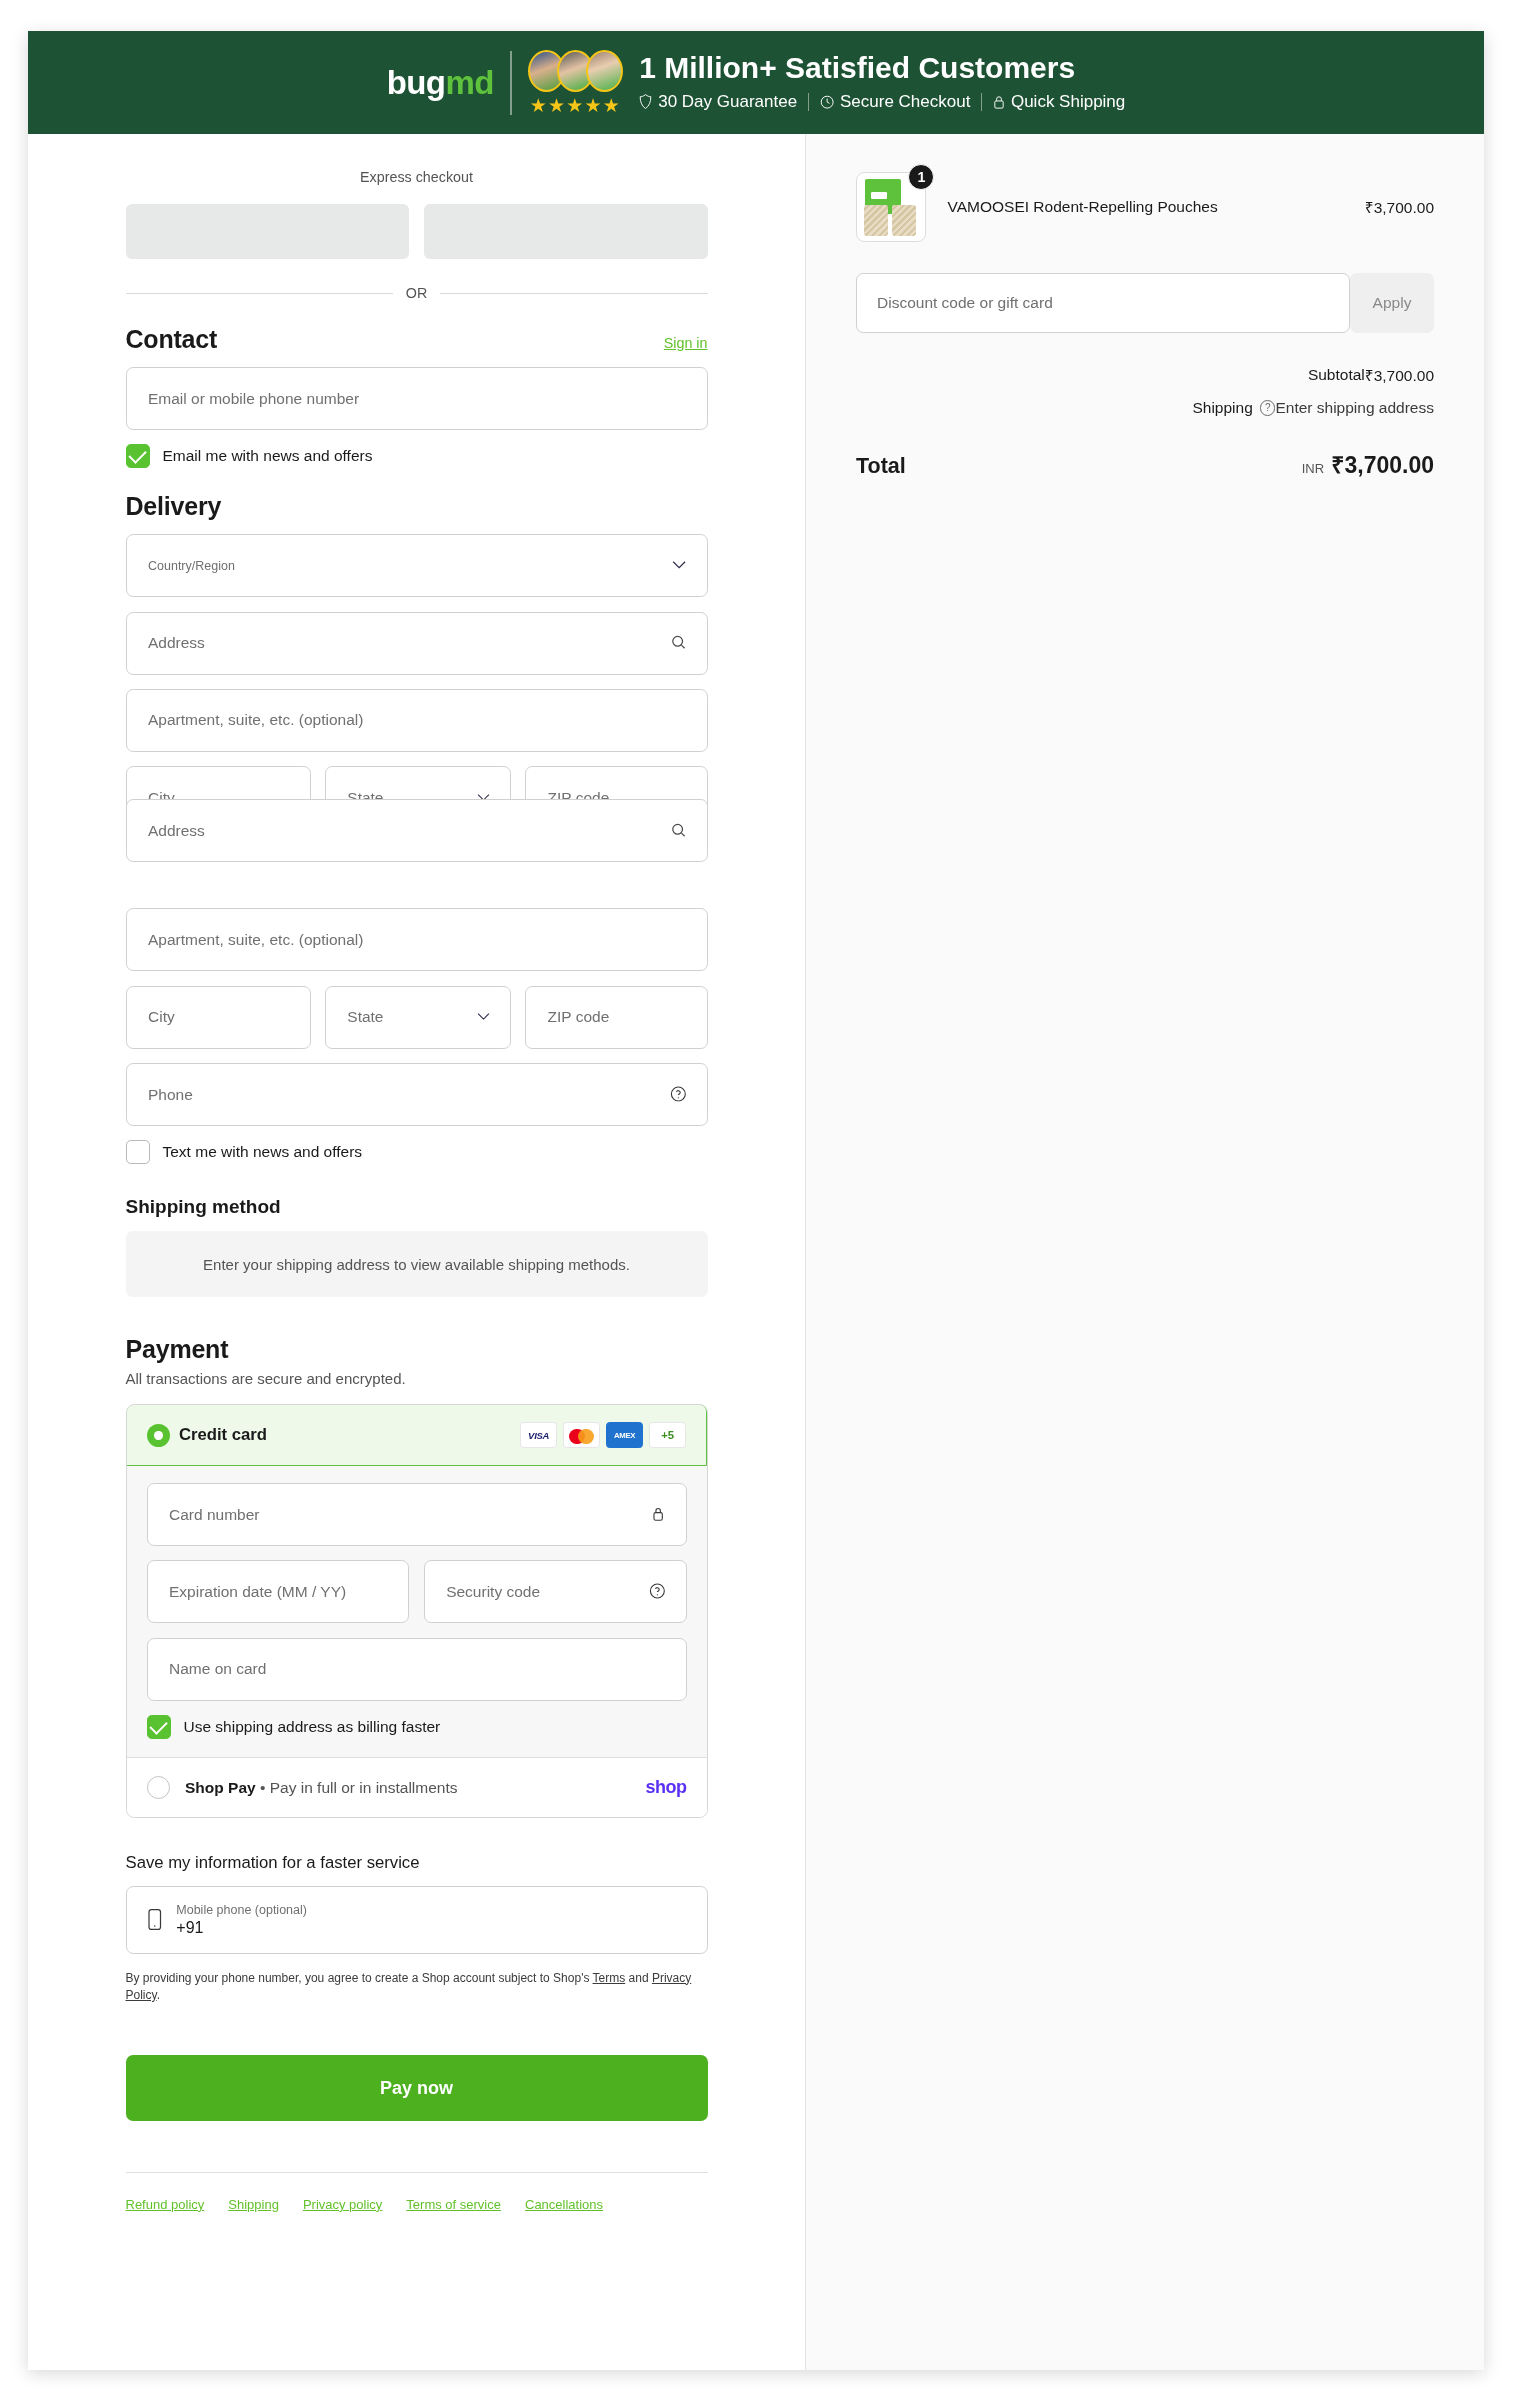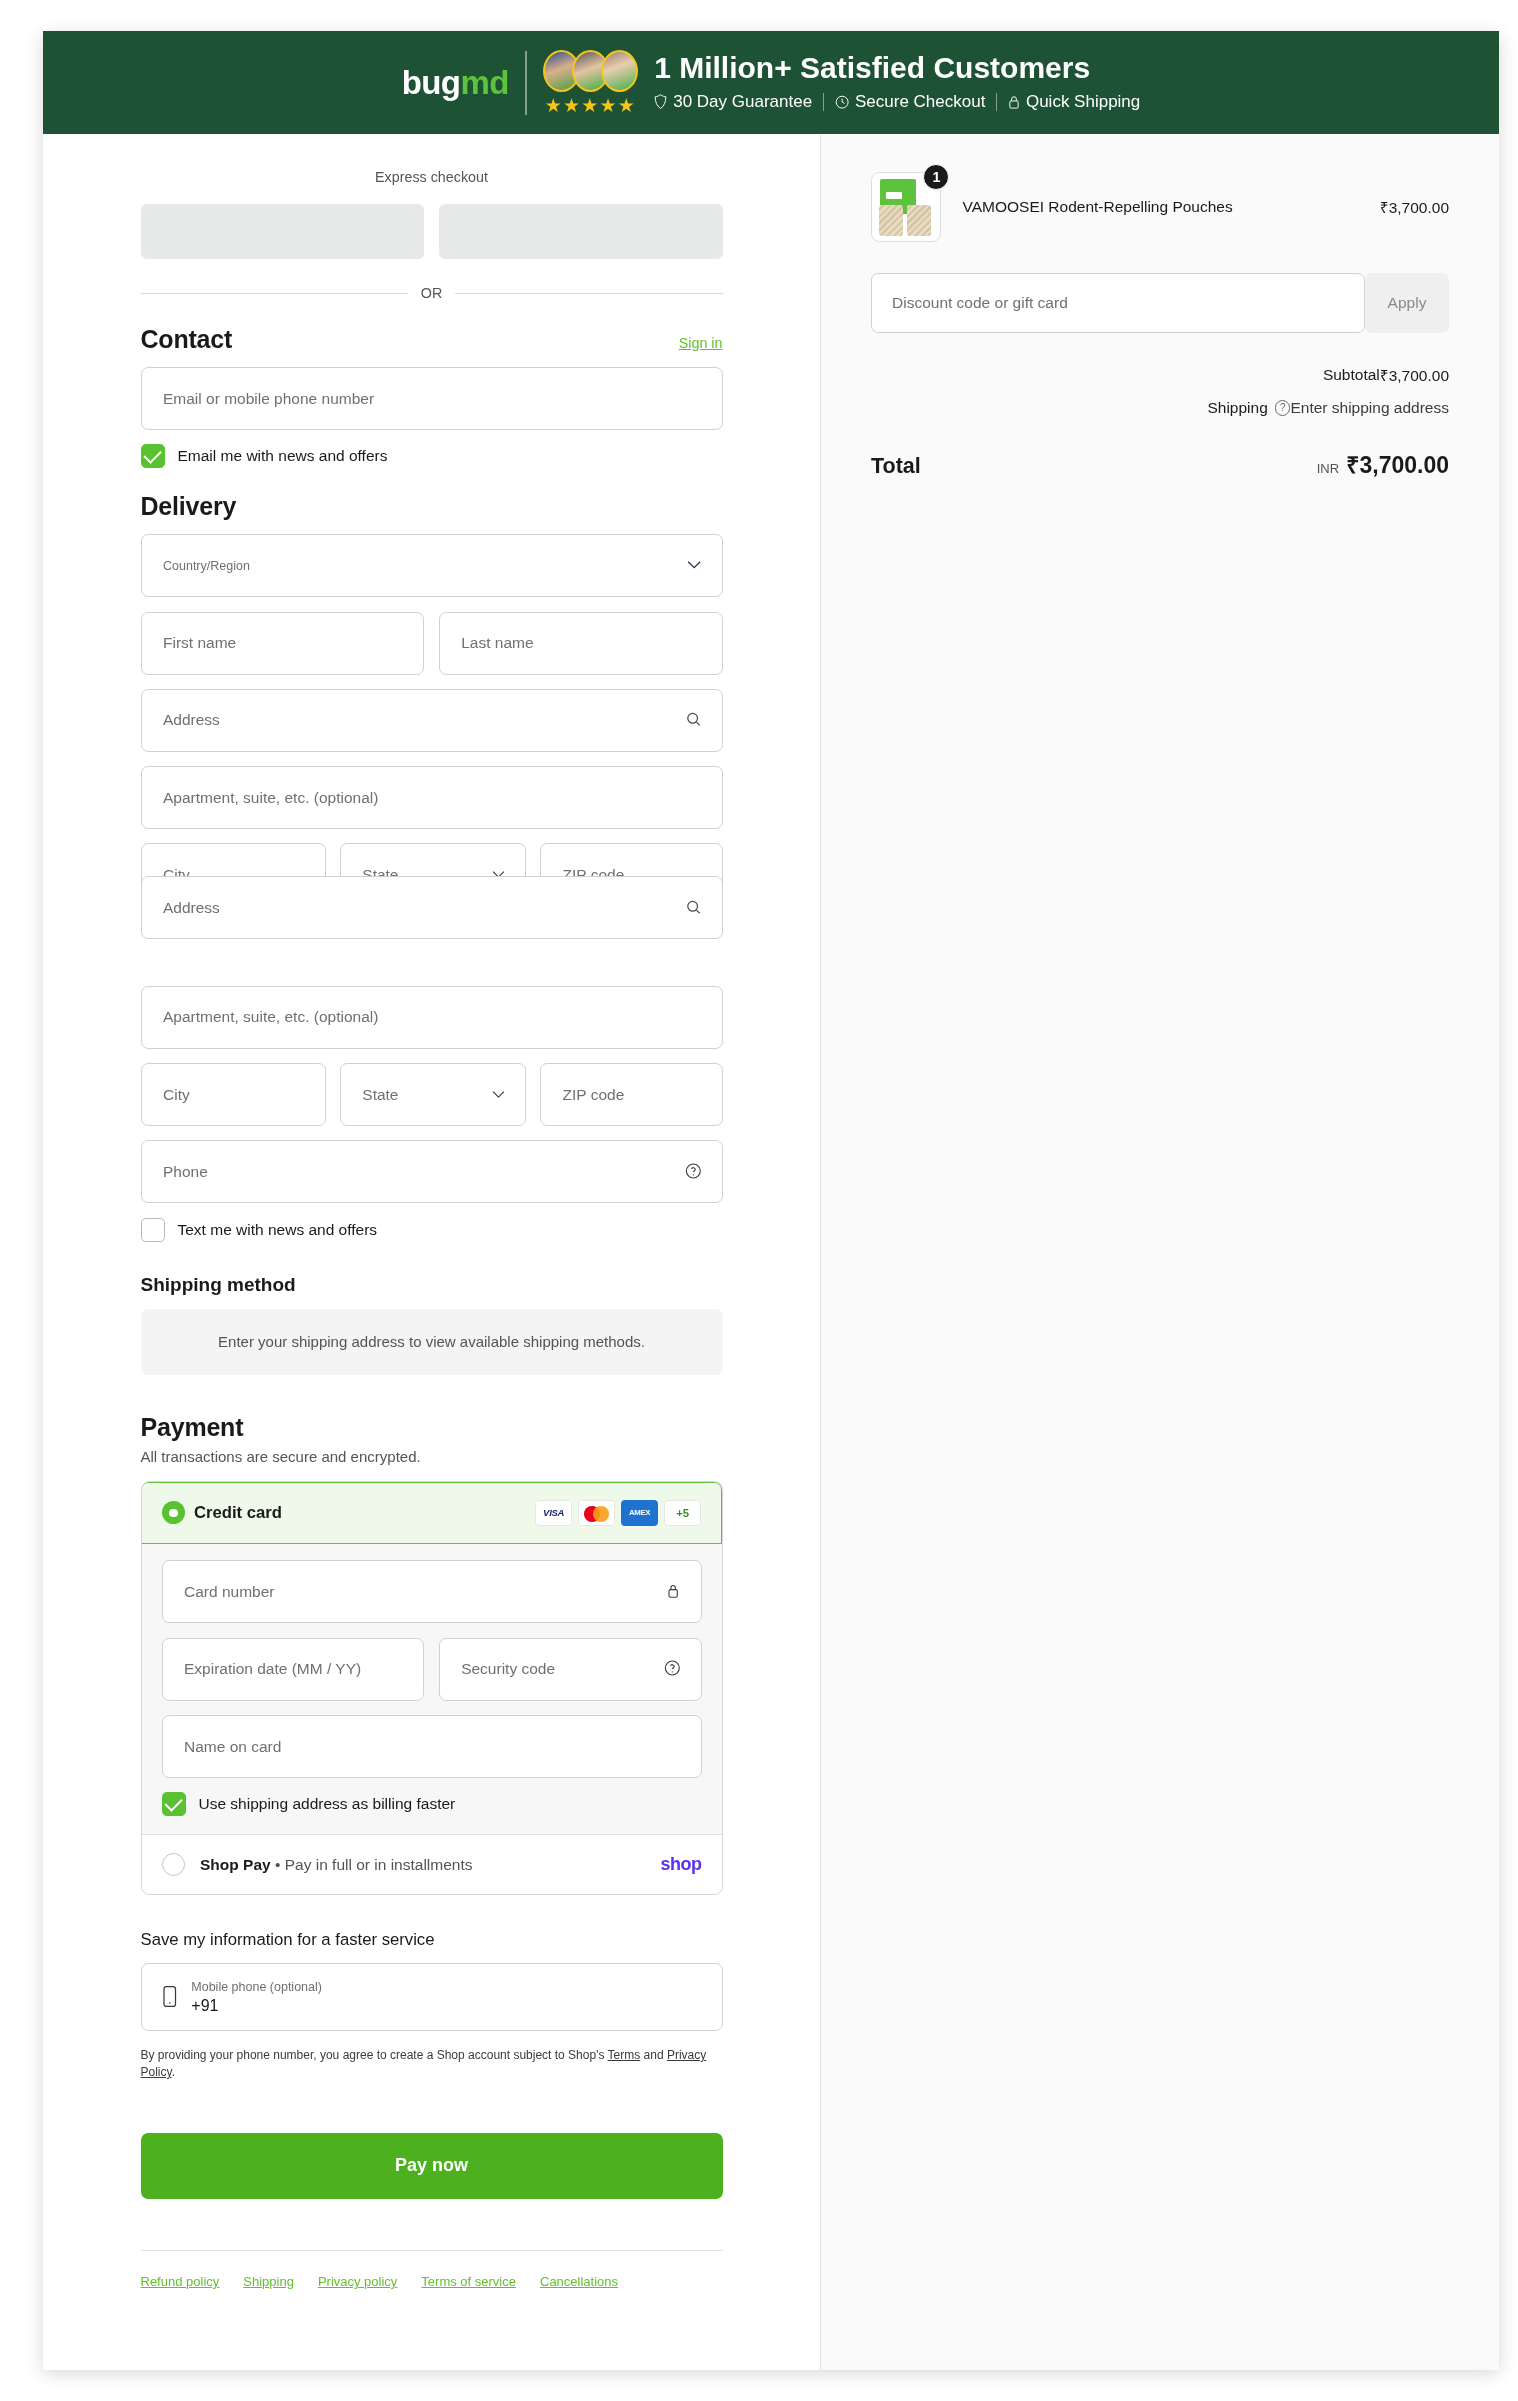--- a/index.html
+++ b/index.html
@@ -4,21 +4,21 @@
 <style>
   * { box-sizing: border-box; margin: 0; padding: 0; }
   html, body {
     width: 1518px; height: 2401px;
     background: #ffffff;
     font-family: "Liberation Sans", sans-serif;
     -webkit-font-smoothing: antialiased;
   }
   #page {
     position: absolute;
-    left: 43px; top: 31px;
+    left: 28px; top: 31px;
     width: 1456px; height: 2339px;
     background: #701a75;
     box-shadow: 0 3.6px 16.7px rgba(0,0,0,0.16);
     overflow: hidden;
   }
 
   
   .promo-bar {
     height: 103px;
     background: #1e5234;
@@ -382,28 +382,20 @@
         </div>
         <div class="field">
           <span class="ph-small">Country/Region</span>
           <span class="chev">
             <svg width="14.3" height="8.4" viewBox="0 0 24 14" fill="none" stroke="#2b2b4a" stroke-width="2">
                 <path d="M2 2l10 10L22 2"></path>
               </svg>
           </span>
         </div>
 
-        <div class="field-row">
-          <div class="field f-grow">
-            <span class="ph">First name</span>
-          </div>
-          <div class="field f-grow">
-            <span class="ph">Last name</span>
-          </div>
-        </div>
 
         <div class="field">
           <span class="ph">Address</span>
           <span class="field-icon">
             <svg width="16.7" height="16.7" viewBox="0 0 24 24" fill="none" stroke="#4a4a4a" stroke-width="1.8">
                 <circle cx="11" cy="11" r="7"></circle>
                 <path d="M16.5 16.5L21 21"></path>
               </svg>
           </span>
         </div>

